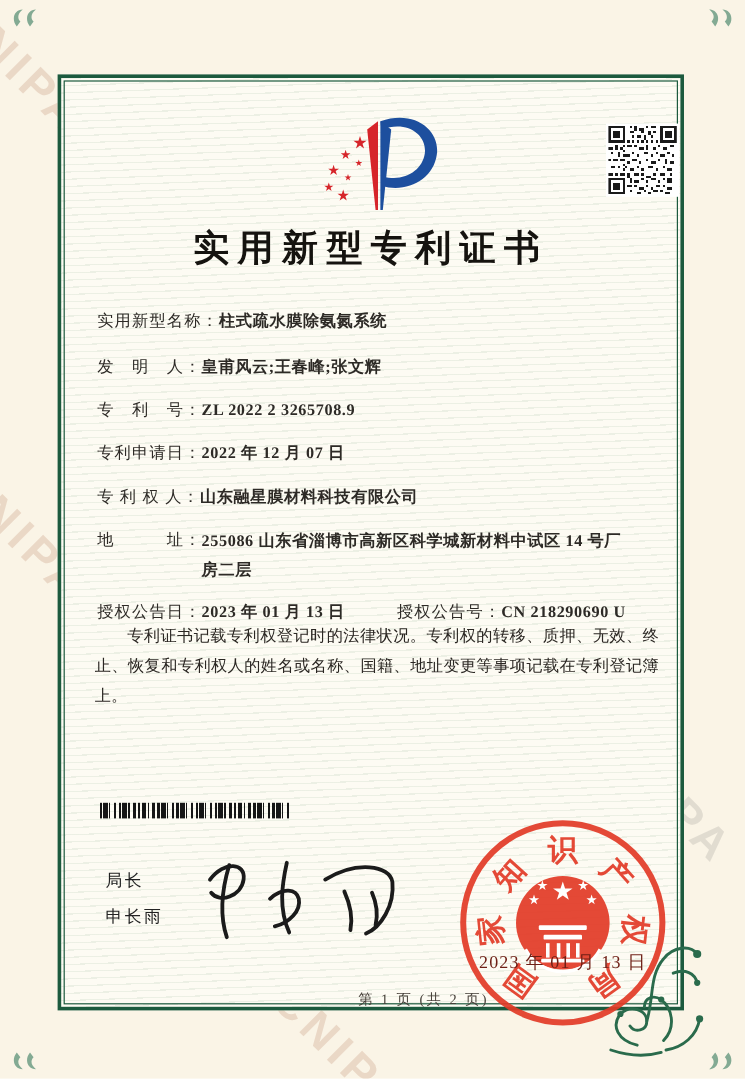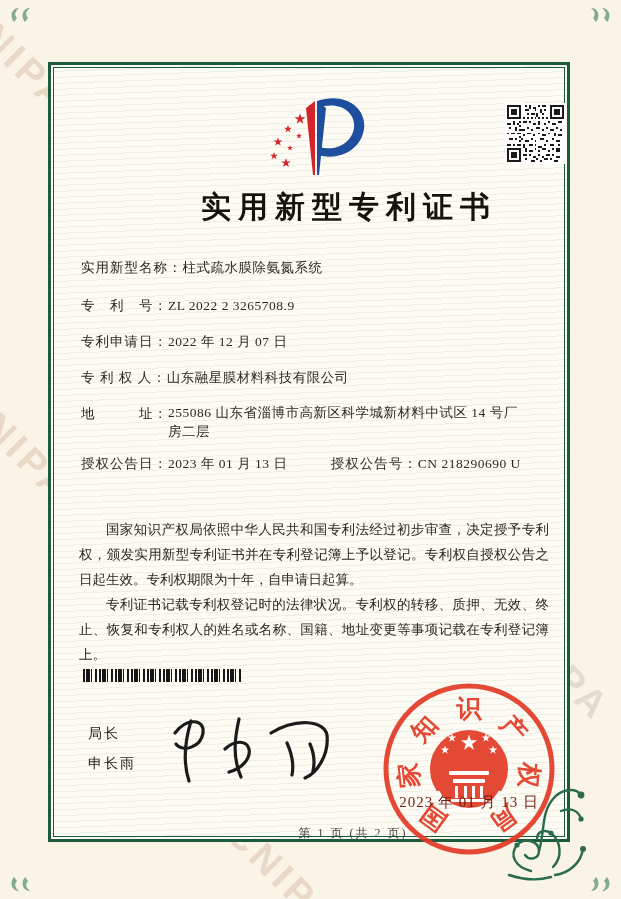--- a/index.html
+++ b/index.html
@@ -28,27 +28,27 @@
   .frame::before{
     content:"";position:absolute;inset:2px;border:1px solid #1c5a3e;pointer-events:none;
   }
   .cert-no{
     position:absolute;left:30px;top:36px;font-size:13px;letter-spacing:3px;color:#3b352d;
   }
   .qr{position:absolute;left:454px;top:38px;width:57px;height:57px;background:#fff;padding:2px;}
   .logo{position:absolute;left:200px;top:30px;width:138px;height:90px;}
   .cert-title{
     position:absolute;left:0;top:122px;width:100%;text-align:center;
-    font-size:30px;font-weight:bold;letter-spacing:7px;color:#15130f;padding-left:40px;
+    font-size:30px;font-weight:bold;letter-spacing:7px;color:#15130f;
   }
   .fields{position:absolute;left:30px;top:192px;right:22px;font-size:13.5px;color:#2d2a26;}
   .frow{margin-bottom:15px;line-height:21px;}
   .frow .flabel{letter-spacing:1px;}
-  .frow .fvalue{letter-spacing:0.5px;}
-  .fvalue.addr{display:inline-block;width:352px;vertical-align:top;line-height:19px;}
+  .frow .fvalue{letter-spacing:0.5px;font-weight:bold;}
+  .fvalue.addr{display:inline-block;width:352px;vertical-align:top;line-height:24px;}
   .flabel.second{margin-left:40px;}
   .paras{
     position:absolute;left:28px;top:452px;width:470px;
     font-size:13.5px;line-height:25px;color:#2b2723;text-align:justify;
   }
   .paras p{margin:0;text-indent:2em;}
   .barcode{
     position:absolute;left:32px;top:604px;width:158px;height:13px;
     background:repeating-linear-gradient(90deg,
       #161616 0 2px,transparent 2px 3px,
@@ -135,39 +135,41 @@
       <use href="#star" fill="#d6252a" transform="translate(35,68) scale(1.0)"></use>
     </svg>
 
     <div class="cert-title">实用新型专利证书</div>
 
     <div class="fields">
       <div class="frow" style="margin-bottom:17px;">
         <span class="flabel">实用新型名称：</span><span class="fvalue">柱式疏水膜除氨氮系统</span>
       </div>
       <div class="frow">
+        <span class="flabel">发　明　人：</span><span class="fvalue">皇甫风云;王春峰;张文辉</span>
+      </div>
+      <div class="frow">
         <span class="flabel">专　利　号：</span><span class="fvalue">ZL 2022 2 3265708.9</span>
       </div>
       <div class="frow">
         <span class="flabel">专利申请日：</span><span class="fvalue">2022 年 12 月 07 日</span>
       </div>
       <div class="frow">
         <span class="flabel">专 利 权 人：</span><span class="fvalue">山东融星膜材料科技有限公司</span>
       </div>
       <div class="frow" style="margin-bottom:12px;">
         <span class="flabel">地　　　址：</span><span class="fvalue addr">255086 山东省淄博市高新区科学城新材料中试区 14 号厂房二层</span>
       </div>
       <div class="frow">
         <span class="flabel">授权公告日：</span><span class="fvalue">2023 年 01 月 13 日</span>
         <span class="flabel second">授权公告号：</span><span class="fvalue">CN 218290690 U</span>
       </div>
     </div>
 
     <div class="paras">
-      <p>国家知识产权局依照中华人民共和国专利法经过初步审查，决定授予专利权，颁发实用新型专利证书并在专利登记簿上予以登记。专利权自授权公告之日起生效。专利权期限为十年，自申请日起算。</p>
       <p>专利证书记载专利权登记时的法律状况。专利权的转移、质押、无效、终止、恢复和专利权人的姓名或名称、国籍、地址变更等事项记载在专利登记簿上。</p>
     </div>
 
     <div class="barcode"></div>
 
     <div class="sig-title">局长</div>
     <div class="sig-name">申长雨</div>
     <svg class="sig-svg" width="190" height="88" viewBox="0 0 190 88">
       <g fill="none" stroke="#1b1b1b" stroke-width="3.2" stroke-linecap="round">
         <path d="M32,14 C26,34 24,56 30,74"></path>

